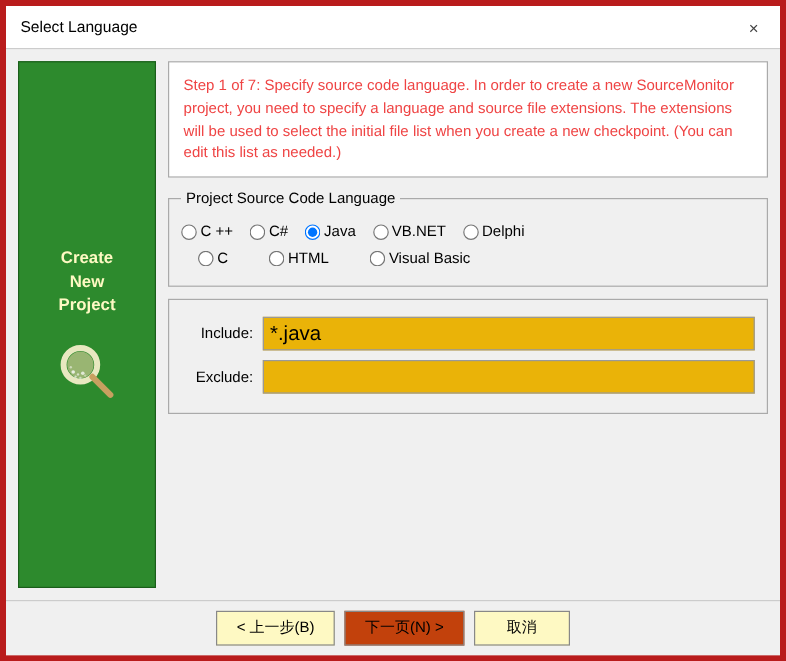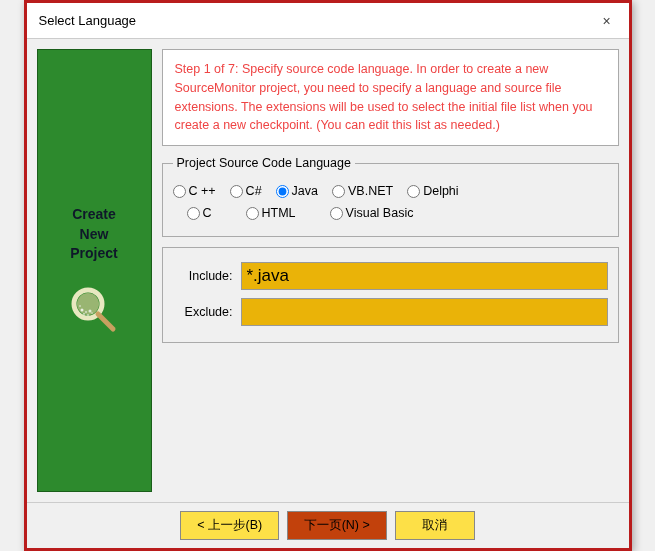--- a/index.html
+++ b/index.html
@@ -8,24 +8,24 @@
       font-size: 13px;
       background: #f0f0f0;
       display: flex;
       align-items: center;
       justify-content: center;
       width: 655px;
       height: 551px;
     }
 
     .dialog {
-      width: 608px;
+      width: 655px;
       height: 551px;
       background: #f0f0f0;
-      border: 3px solid #b91c1c;
+      border: 5px solid #b91c1c;
       box-shadow: 2px 2px 8px rgba(0,0,0,0.3);
       display: flex;
       flex-direction: column;
       justify-content: center;
     }
 
     .title-bar {
       background: #fff;
       border-bottom: 1px solid #ccc;
       padding: 8px 12px;
@@ -63,21 +63,21 @@
     }
 
     .left-panel {
       width: 115px;
       background: #2d8a2d;
       border: 1px solid #1a5e1a;
       display: flex;
       flex-direction: column;
       align-items: center;
       justify-content: center;
-      color: #0f172a;
+      color: #fef9c3;
       font-size: 14px;
       font-weight: bold;
       text-align: center;
       position: relative;
       flex-shrink: 0;
     }
 
     .left-panel-text {
       line-height: 1.4;
       margin-bottom: 20px;
@@ -152,21 +152,21 @@
       display: flex;
       justify-content: center;
       gap: 8px;
       background: #f0f0f0;
     }
 
     .footer-btn {
       padding: 5px 16px;
       font-size: 12.5px;
       border: 1px solid #888;
-      background: #fde047;
+      background: #fef9c3;
       cursor: pointer;
       min-width: 80px;
     }
 
     .footer-btn.primary {
       background: #c2410c;
     }
 
     
     .mag-wrapper {

